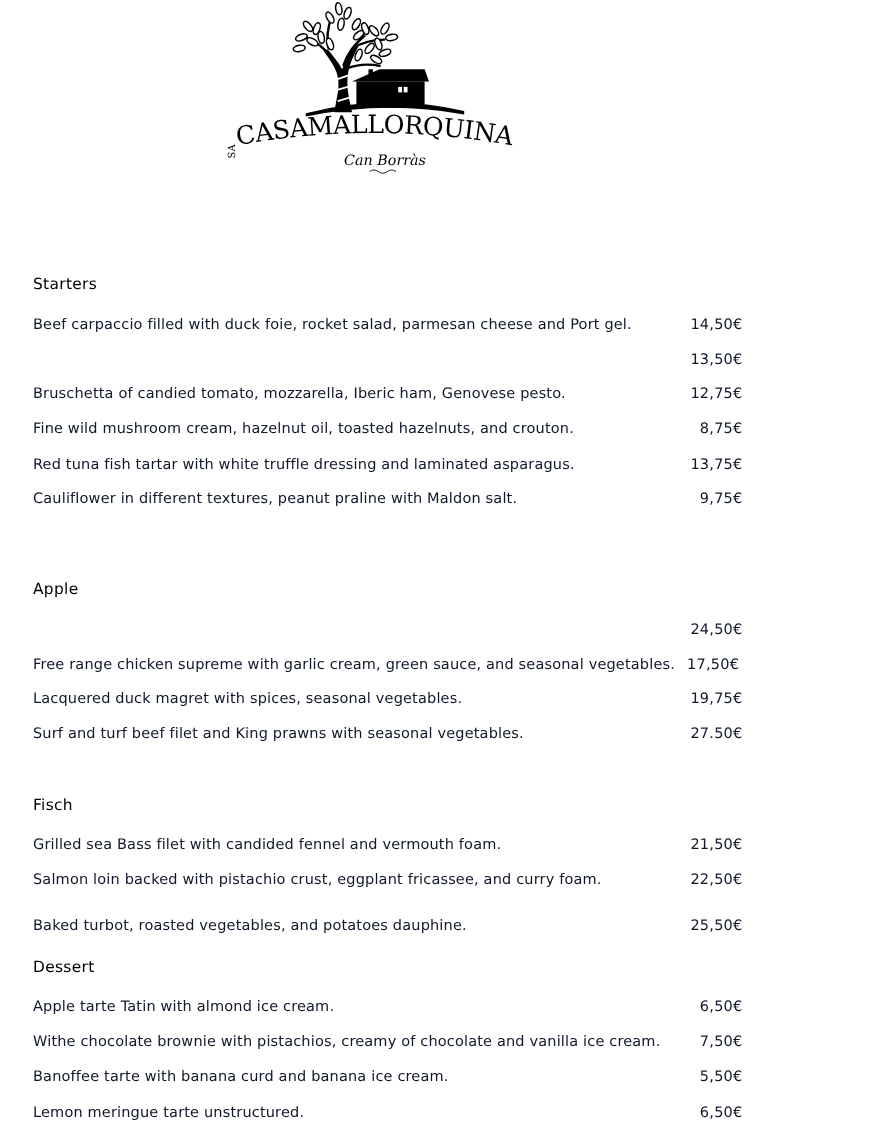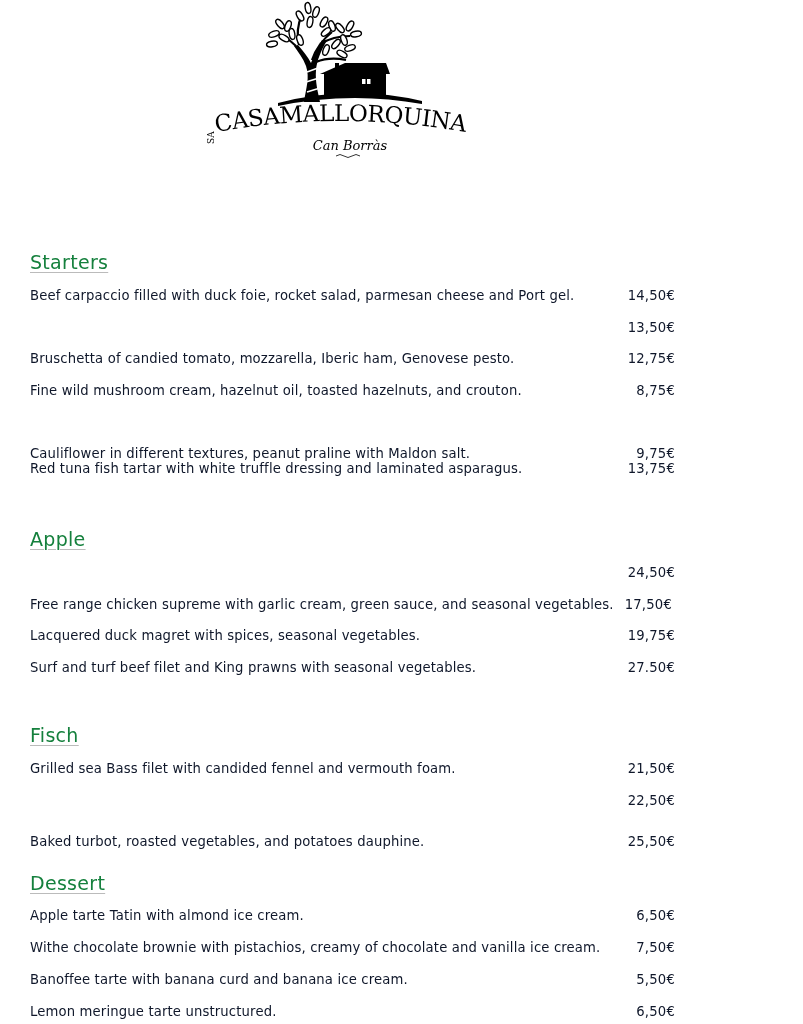--- a/index.html
+++ b/index.html
@@ -19,27 +19,26 @@
       position: absolute;
       left: 200px;
       top: 0;
       width: 300px;
       height: 160px;
     }
     .logo svg { display: block; }
     .section-title {
       position: absolute;
       left: 30px;
-      font-size: 19px;
+      font-size: 14px;
       letter-spacing: 0.3px;
-      text-decoration: underline;
       text-decoration-color: #bbbbbb;
       text-underline-offset: 3px;
       text-decoration-thickness: 1px;
-      color: #15803d;
+      color: #000000;
       white-space: nowrap;
     }
     .item {
       position: absolute;
       left: 30px;
       width: 645px;
       height: 18px;
       font-size: 13.2px;
       line-height: 18px;
       color: #0f172a;
@@ -122,21 +121,21 @@
   <span class="price">13,50€</span>
 </div>
 <div class="item" style="top:350px;">
   <span class="desc">Bruschetta of candied tomato, mozzarella, Iberic ham, Genovese pesto.</span>
   <span class="price">12,75€</span>
 </div>
 <div class="item" style="top:382px;">
   <span class="desc">Fine wild mushroom cream, hazelnut oil, toasted hazelnuts, and crouton.</span>
   <span class="price">8,75€</span>
 </div>
-<div class="item" style="top:414px;margin-top:46px;">
+<div class="item" style="top:414px;">
   <span class="desc">Red tuna fish tartar with white truffle dressing and laminated asparagus.</span>
   <span class="price">13,75€</span>
 </div>
 <div class="item" style="top:445px;">
   <span class="desc">Cauliflower in different textures, peanut praline with Maldon salt.</span>
   <span class="price">9,75€</span>
 </div>
 
 <div class="section-title" style="top:528px;">Apple</div>
 <div class="item" style="top:564px;">
@@ -154,20 +153,21 @@
   <span class="desc">Surf and turf beef filet and King prawns with seasonal vegetables.</span>
   <span class="price">27.50€</span>
 </div>
 
 <div class="section-title" style="top:724px;">Fisch</div>
 <div class="item" style="top:760px;">
   <span class="desc">Grilled sea Bass filet with candided fennel and vermouth foam.</span>
   <span class="price">21,50€</span>
 </div>
 <div class="item" style="top:792px;">
+  <span class="desc">Salmon loin backed with pistachio crust, eggplant fricassee, and curry foam.</span>
   <span class="price">22,50€</span>
 </div>
 <div class="item" style="top:823px;margin-top:10px;">
   <span class="desc">Baked turbot, roasted vegetables, and potatoes dauphine.</span>
   <span class="price">25,50€</span>
 </div>
 
 <div class="section-title" style="top:872px;">Dessert</div>
 <div class="item" style="top:907px;">
   <span class="desc">Apple tarte Tatin with almond ice cream.</span>

